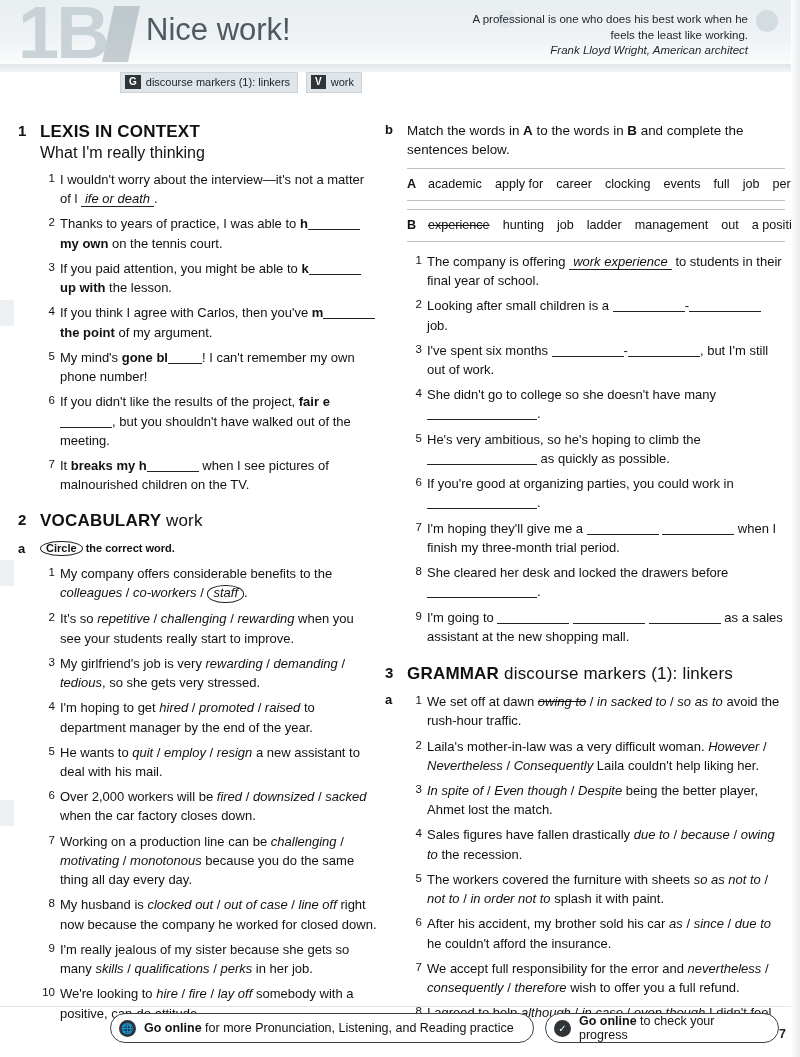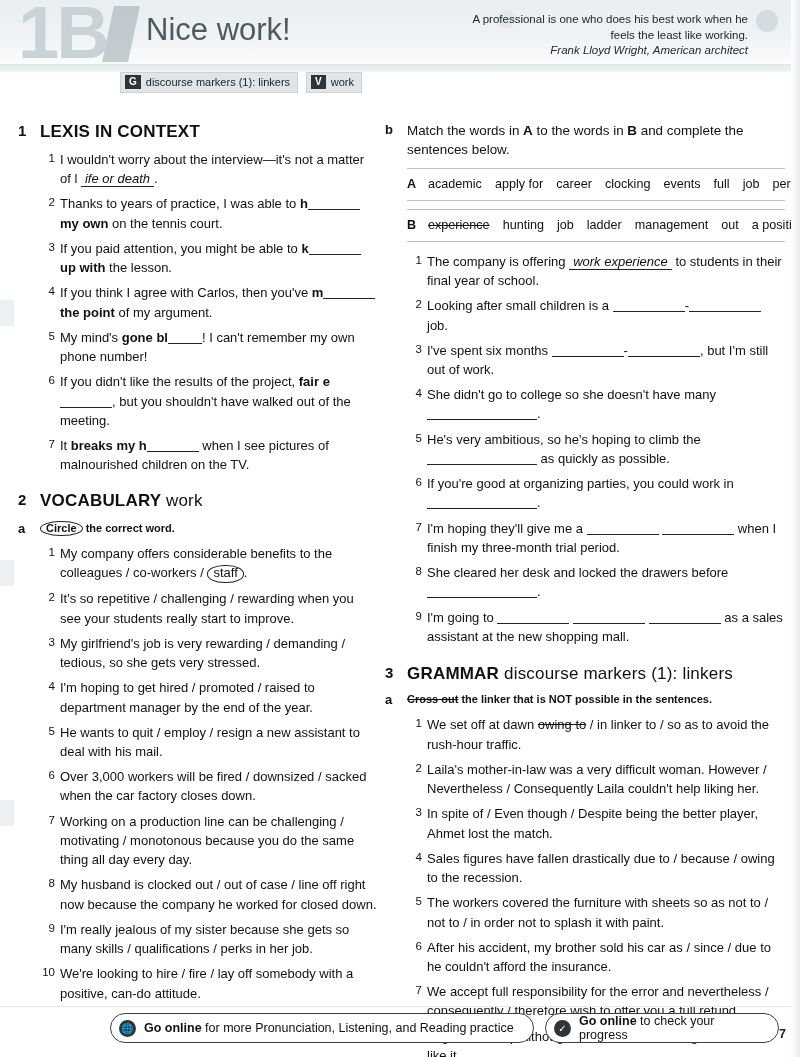--- a/index.html
+++ b/index.html
@@ -72,21 +72,21 @@
 
   ol.items{list-style:none;margin:8px 0 0 0;padding:0;}
   ol.items>li{
     position:relative;padding-left:20px;margin-bottom:6px;
     font-size:13px;line-height:1.48;
   }
   ol.items>li>.n{
     position:absolute;left:0;top:0;width:15px;text-align:right;
     font-size:11.5px;color:#111;
   }
-  .it{}
+  .it{font-style:italic;}
   .bd{font-weight:bold;}
   .blank{display:inline-block;border-bottom:1px solid #222;min-width:52px;height:12px;vertical-align:-2px;}
   .blank.s{min-width:34px;}
   .blank.m{min-width:72px;}
   .blank.l{min-width:110px;}
   .ansline{font-style:italic;border-bottom:1px solid #222;padding:0 4px;margin-top:37px;}
 
   .letter{
     position:absolute;left:0;font-size:13px;font-weight:bold;
   }
@@ -158,20 +158,21 @@
         <span>work</span>
       </div>
     </div>
   </div>
 
   <div class="col col-l">
 
     <div class="sec-block">
       <div class="sec-num">1</div>
       <div class="sec-head">LEXIS IN CONTEXT</div>
+      <div class="sec-sub">What I'm really thinking</div>
 
       <ol class="items">
         <li>
           <span class="n">1</span>
           <span>I wouldn't worry about the interview—it's not a matter of l</span>
           <span class="ansline">ife or death</span><span>.</span>
         </li>
         <li>
           <span class="n">2</span>
           <span>Thanks to years of practice, I was able to </span><span class="bd">h</span><span class="blank"></span>
@@ -236,21 +237,21 @@
         <li>
           <span class="n">4</span>
           <span>I'm hoping to get </span><span class="it">hired</span> / <span class="it">promoted</span> / <span class="it">raised</span><span> to department manager by the end of the year.</span>
         </li>
         <li>
           <span class="n">5</span>
           <span>He wants to </span><span class="it">quit</span> / <span class="it">employ</span> / <span class="it">resign</span><span> a new assistant to deal with his mail.</span>
         </li>
         <li>
           <span class="n">6</span>
-          <span>Over 3,000 workers will be </span><span class="it">fired</span> / <span class="it">downsized</span> / <span class="it">sacked</span><span> when the car factory closes down.</span>
+          <span>Over 2,000 workers will be </span><span class="it">fired</span> / <span class="it">downsized</span> / <span class="it">sacked</span><span> when the car factory closes down.</span>
         </li>
         <li>
           <span class="n">7</span>
           <span>Working on a production line can be </span><span class="it">challenging</span> / <span class="it">motivating</span> / <span class="it">monotonous</span><span> because you do the same thing all day every day.</span>
         </li>
         <li>
           <span class="n">8</span>
           <span>My husband is </span><span class="it">clocked out</span> / <span class="it">out of case</span> / <span class="it">line off</span><span> right now because the company he worked for closed down.</span>
         </li>
         <li>
@@ -334,28 +335,25 @@
     <div class="sec-block" style="margin-top:18px;">
       <div class="sec-num">3</div>
       <div class="sec-head">
         <span>GRAMMAR</span>
         <span class="light">discourse markers (1):  linkers</span>
       </div>
     </div>
 
     <div class="sub-block" style="margin-top:-4px;">
       <div class="letter">a</div>
-      <div class="sub-title">
-        <span class="strike">Cross out</span><span> the linker that is NOT possible in the sentences.</span>
-      </div>
 
       <ol class="items">
         <li>
           <span class="n">1</span>
-          <span>We set off at dawn </span><span class="it strike">owing to</span> / <span class="it">in linker to</span> / <span class="it">so as to</span><span> avoid the rush-hour traffic.</span>
+          <span>We set off at dawn </span><span class="it strike">owing to</span> / <span class="it">in sacked to</span> / <span class="it">so as to</span><span> avoid the rush-hour traffic.</span>
         </li>
         <li>
           <span class="n">2</span>
           <span>Laila's mother-in-law was a very difficult woman. </span><span class="it">However</span> / <span class="it">Nevertheless</span> / <span class="it">Consequently</span><span> Laila couldn't help liking her.</span>
         </li>
         <li>
           <span class="n">3</span>
           <span class="it">In spite of</span> / <span class="it">Even though</span> / <span class="it">Despite</span><span> being the better player, Ahmet lost the match.</span>
         </li>
         <li>

